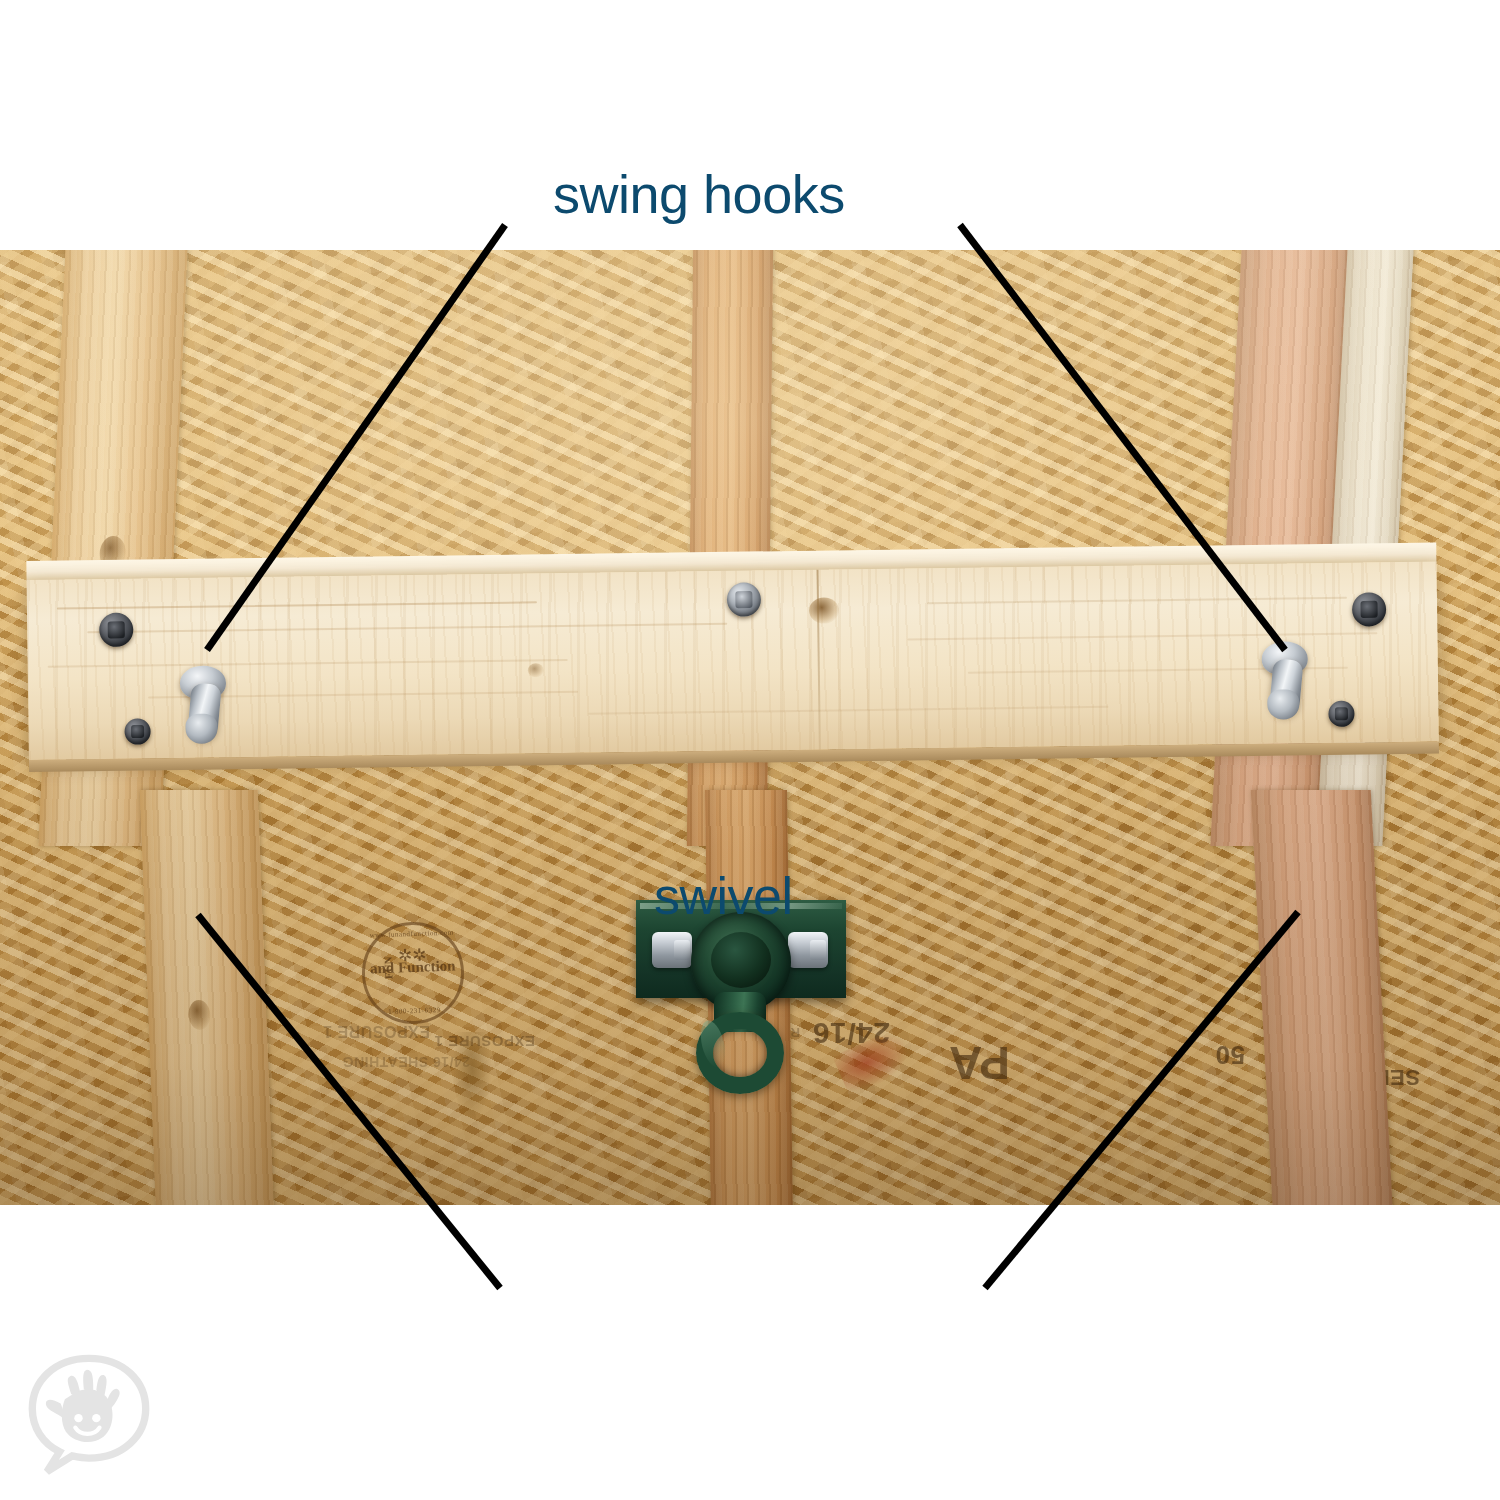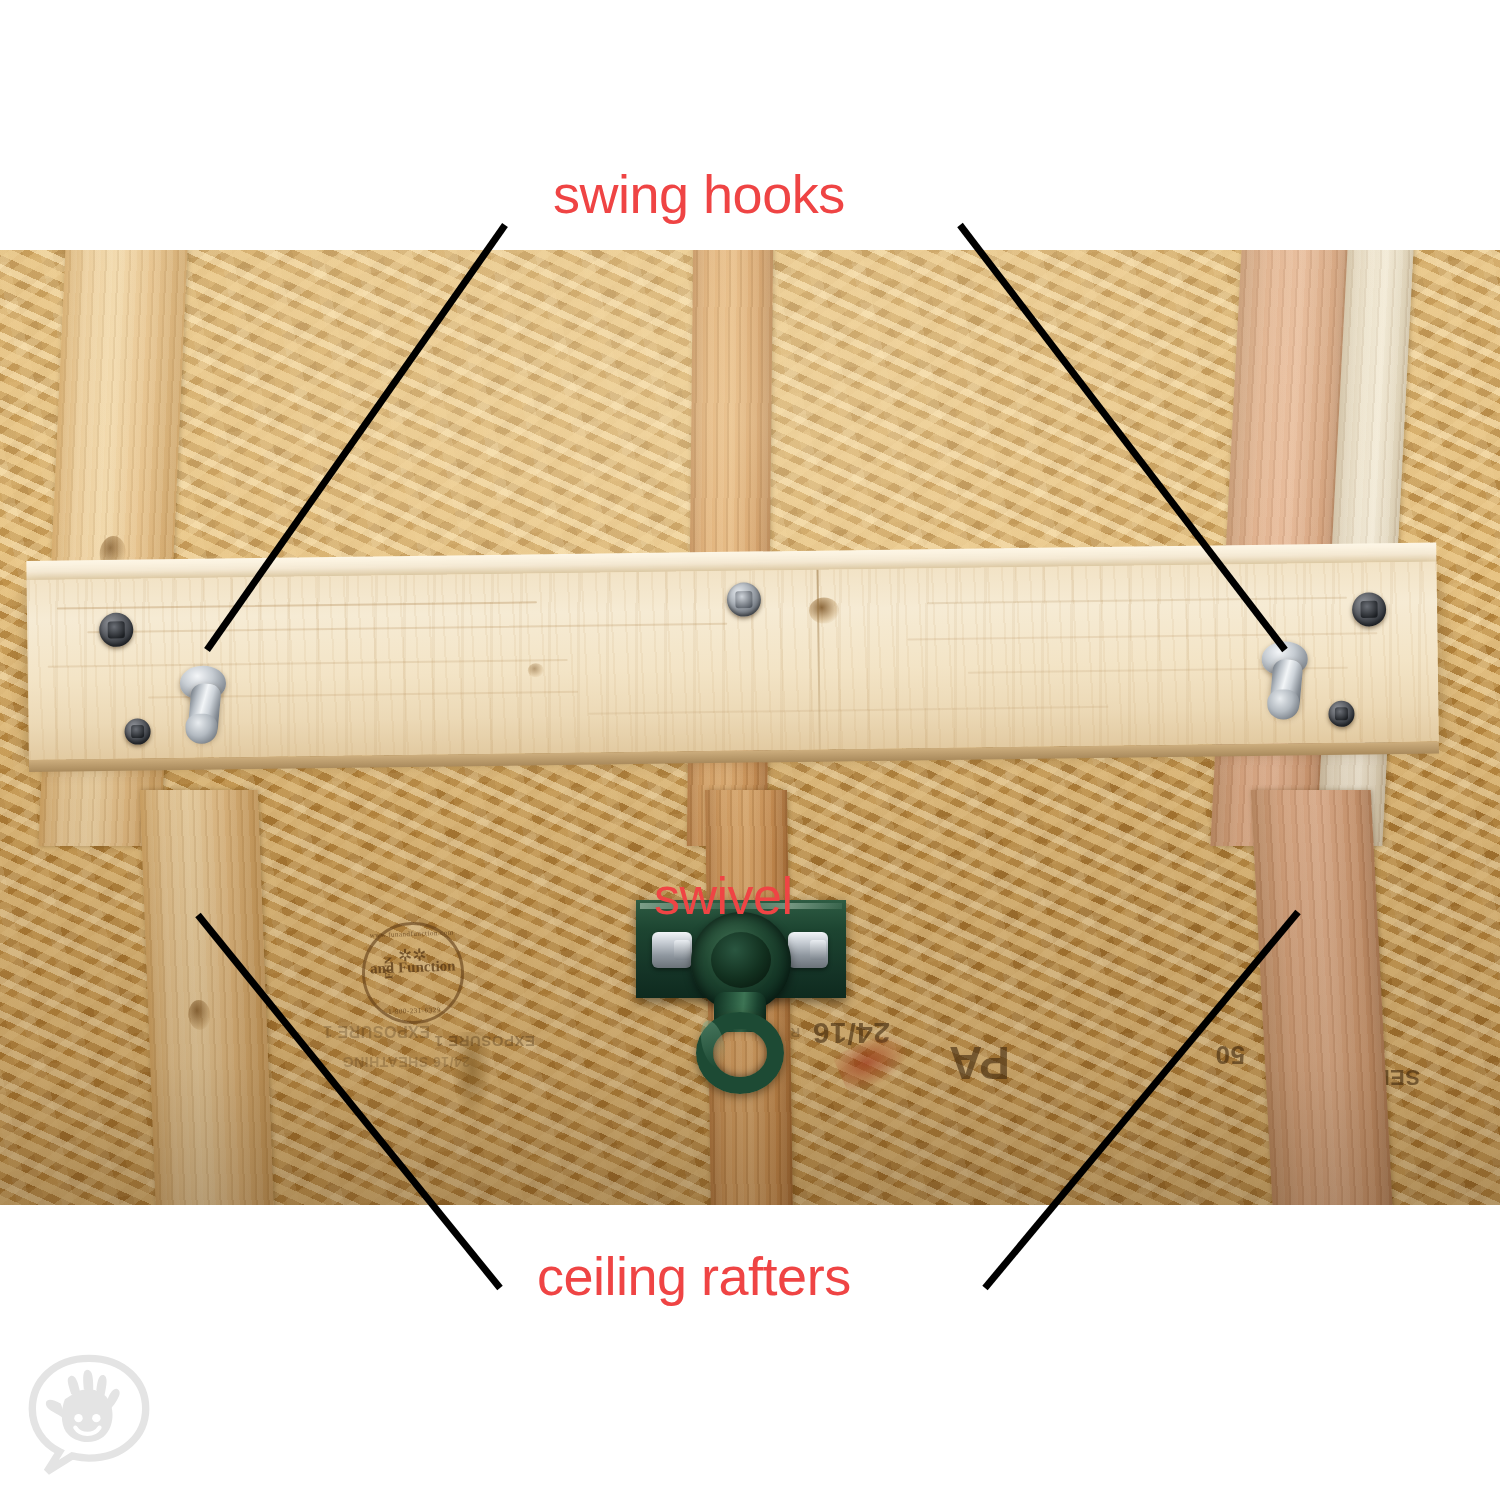--- a/index.html
+++ b/index.html
@@ -351,21 +351,21 @@
     position: absolute;
     top: 22px; left: 0; right: 0;
     text-align: center;
     font-size: 17px;
     line-height: 1;
   }
 
   
   .label {
     position: absolute;
-    color: #ef4444;
+    color: #0c4a6e;
     font-family: "Liberation Sans", sans-serif;
     font-weight: 400;
     white-space: nowrap;
   }
   #label-swing-hooks {
     left: 553px;
     top: 163px;
     font-size: 54px;
     letter-spacing: -.5px;
   }
@@ -501,21 +501,20 @@
     <line x1="505" y1="225" x2="207" y2="650" stroke="#000" stroke-width="7"></line>
     <line x1="960" y1="225" x2="1285" y2="650" stroke="#000" stroke-width="7"></line>
     <line x1="198" y1="915" x2="500" y2="1288" stroke="#000" stroke-width="7"></line>
     <line x1="1298" y1="912" x2="985" y2="1288" stroke="#000" stroke-width="7"></line>
   </svg>
 
   <div class="label" id="label-swing-hooks">swing hooks</div>
 
   <div class="label" id="label-swivel">swivel</div>
 
-  <div class="label" id="label-ceiling-rafters">ceiling rafters</div>
 
   <svg id="watermark" viewBox="0 0 120 120">
     <path d="M60 6 C27 6 6 28 6 54 C6 72 16 87 32 95 L20 114 L44 99 C49 100 54 101 60 101 C93 101 114 79 114 54 C114 28 93 6 60 6 Z" fill="none" stroke="#e4e4e4" stroke-width="7"></path>
     <g fill="#e4e4e4">
       <path d="M43 40 C40 30 38 25 42 23 C46 21 49 26 51 36 L53 46 Z"></path>
       <path d="M55 35 C54 24 54 18 58 17 C63 17 64 23 64 34 L64 46 Z"></path>
       <path d="M67 36 C68 26 70 21 74 22 C78 24 77 30 75 40 L72 49 Z"></path>
       <path d="M78 44 C81 37 85 33 88 36 C91 39 88 44 84 50 L79 56 Z"></path>
       <path d="M33 49 C26 45 20 44 19 48 C18 53 24 56 31 60 L39 65 Z"></path>
       <path d="M37 45 C33 56 33 68 38 76 C45 86 62 89 72 82 C82 75 85 60 80 48 C74 35 58 33 48 38 Z"></path>

